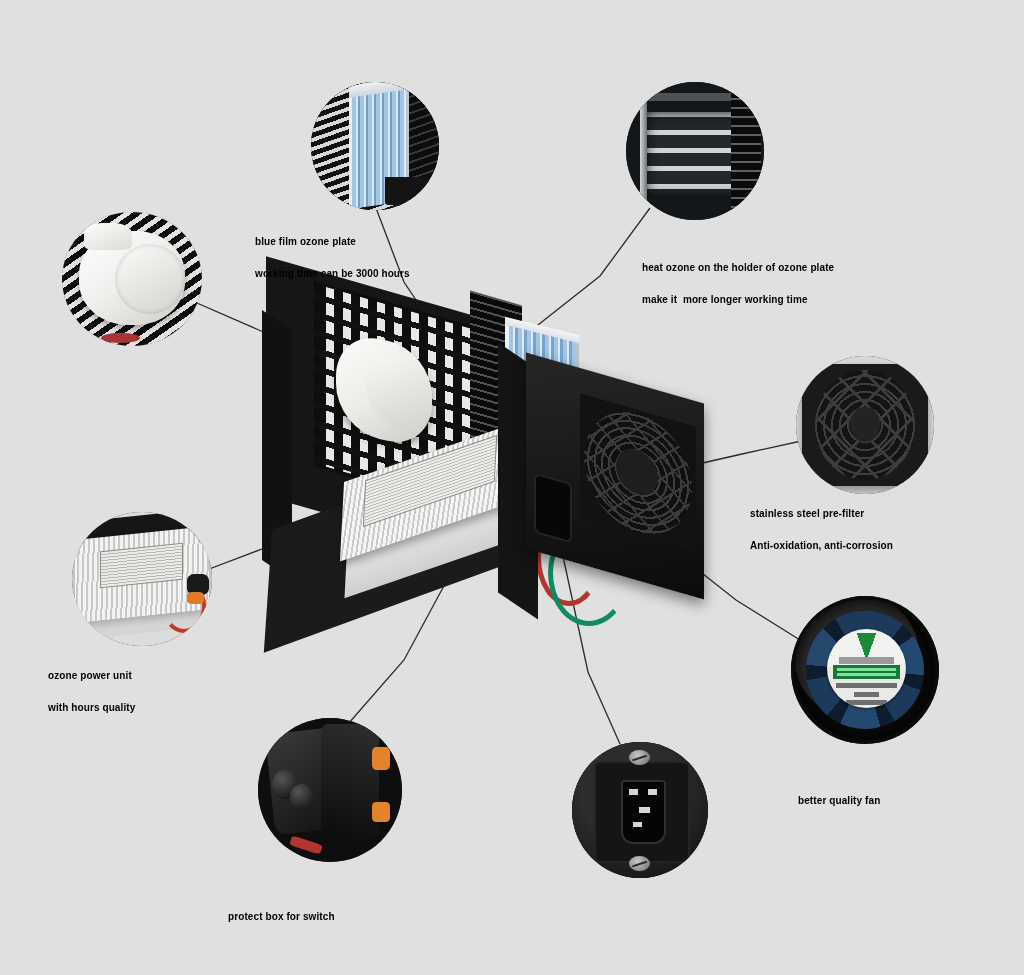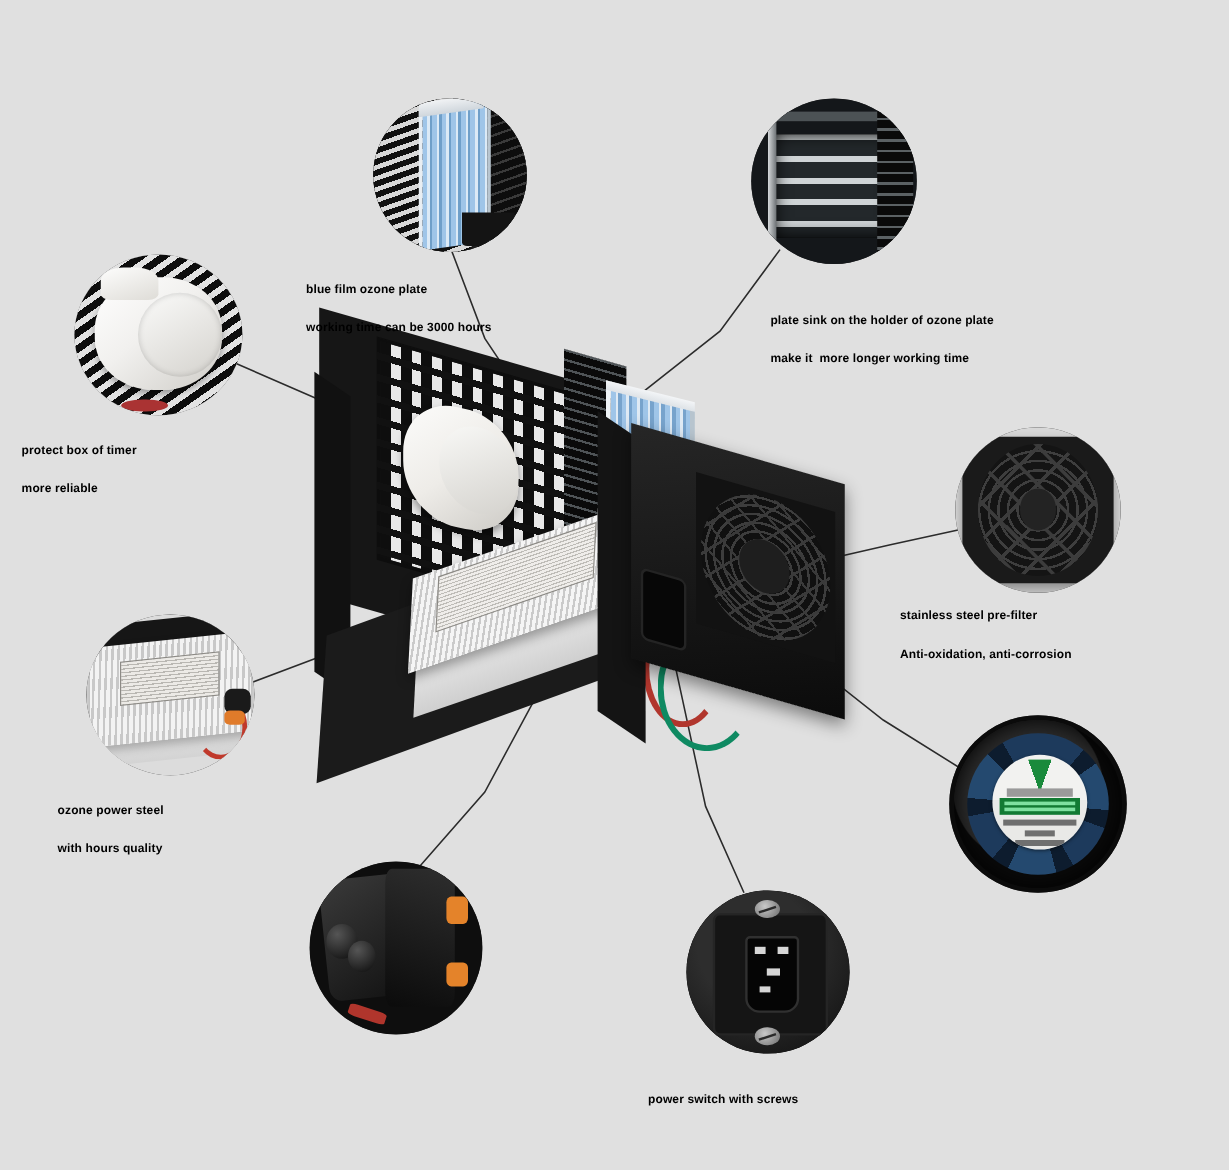--- a/index.html
+++ b/index.html
@@ -504,51 +504,47 @@
 
   <div class="callout" style="left:626px;top:82px;width:138px;height:138px;">
     <div class="inner art-heatsink">
       <div class="topbar"></div>
         <div class="fins"></div>
       <div class="vpost"></div>
         <div class="grille"></div>
     </div>
   </div>
   <div class="caption" style="left:642px;top:242px;">
-    <div>plate sink on the holder of ozone plate</div>
+    <div>heat ozone on the holder of ozone plate</div>
     <div>make it  more longer working time</div>
   </div>
 
   <div class="callout" style="left:62px;top:212px;width:140px;height:134px;">
     <div class="inner art-timer">
       <div class="ring"></div>
         <div class="body"></div>
       <div class="tab"></div>
         <div class="dial"></div>
         <div class="redwire"></div>
     </div>
-  </div>
-  <div class="caption" style="left:18px;top:350px;">
-    <div>protect box of timer</div>
-    <div>more reliable</div>
   </div>
 
   <div class="callout" style="left:72px;top:512px;width:140px;height:134px;">
     <div class="inner art-powerunit">
       <div class="dark"></div>
         <div class="base"></div>
       <div class="case"></div>
         <div class="label"></div>
       <div class="wireA"></div>
         <div class="wireB"></div>
         <div class="wireC"></div>
     </div>
   </div>
   <div class="caption" style="left:48px;top:650px;">
-    <div>ozone power steel</div>
+    <div>ozone power unit</div>
     <div>with hours quality</div>
   </div>
 
   <div class="callout" style="left:796px;top:356px;width:138px;height:138px;">
     <div class="inner art-prefilter">
       <div class="plate"></div>
         <div class="rings"></div>
       <div class="spokes"></div>
         <div class="hub"></div>
     </div>
@@ -568,44 +564,47 @@
         <div class="greenbar">
             <i class="l1"></i>
             <i class="l2"></i>
           </div>
         <div class="txt t1"></div>
           <div class="txt t2"></div>
           <div class="txt t3"></div>
       </div>
     </div>
   </div>
+  <div class="caption" style="left:798px;top:775px;">
+    <div>better quality fan</div>
+  </div>
 
   <div class="callout" style="left:258px;top:718px;width:144px;height:144px;">
     <div class="inner art-switch">
       <div class="blockA"></div>
         <div class="blockB"></div>
       <div class="knob1"></div>
         <div class="knob2"></div>
       <div class="orange1"></div>
         <div class="orange2"></div>
       <div class="redwire"></div>
     </div>
+  </div>
+  <div class="caption" style="left:228px;top:891px;">
+    <div>protect box for switch</div>
   </div>
 
   <div class="callout" style="left:572px;top:742px;width:136px;height:136px;">
     <div class="inner art-inlet">
       <div class="disc"></div>
       <div class="panel"></div>
       <div class="socket">
         <div class="pin p1"></div>
           <div class="pin p2"></div>
         <div class="pin p3"></div>
           <div class="pin p4"></div>
       </div>
       <div class="screw top"></div>
       <div class="screw bottom"></div>
     </div>
   </div>
-  <div class="caption" style="left:540px;top:891px;">
-    <div>power switch with screws</div>
-  </div>
 
 </div>
 
 </body></html>

